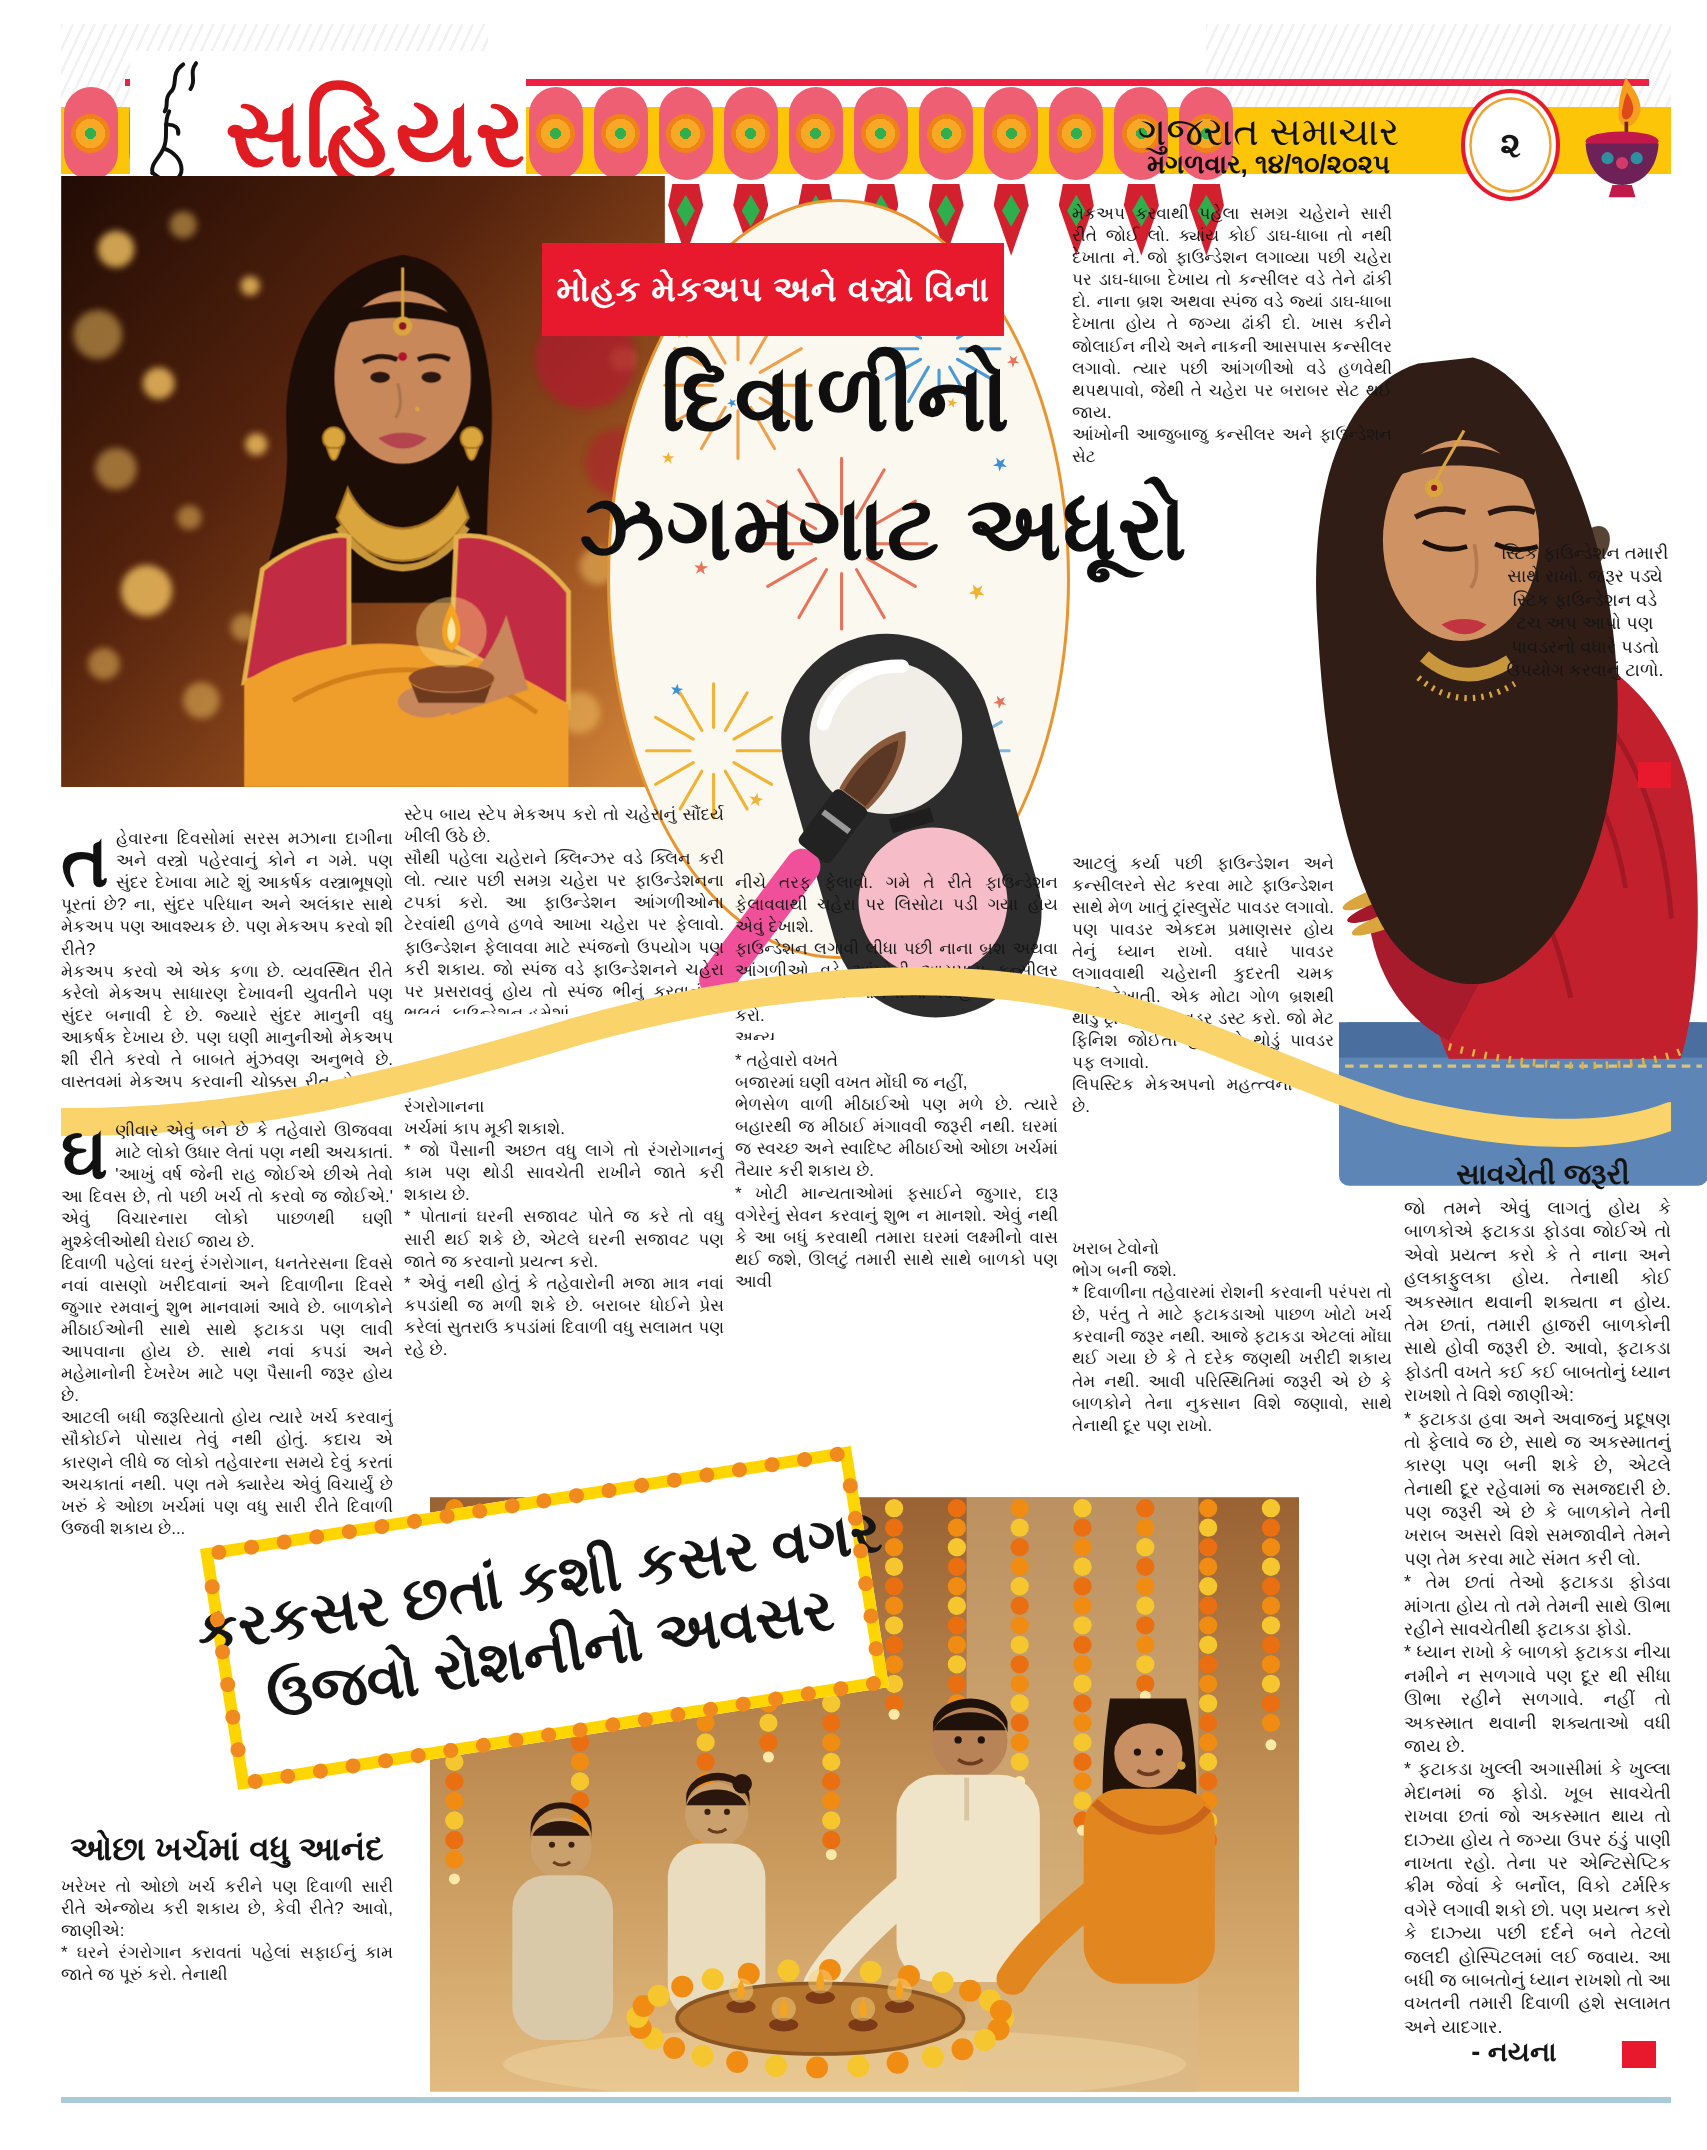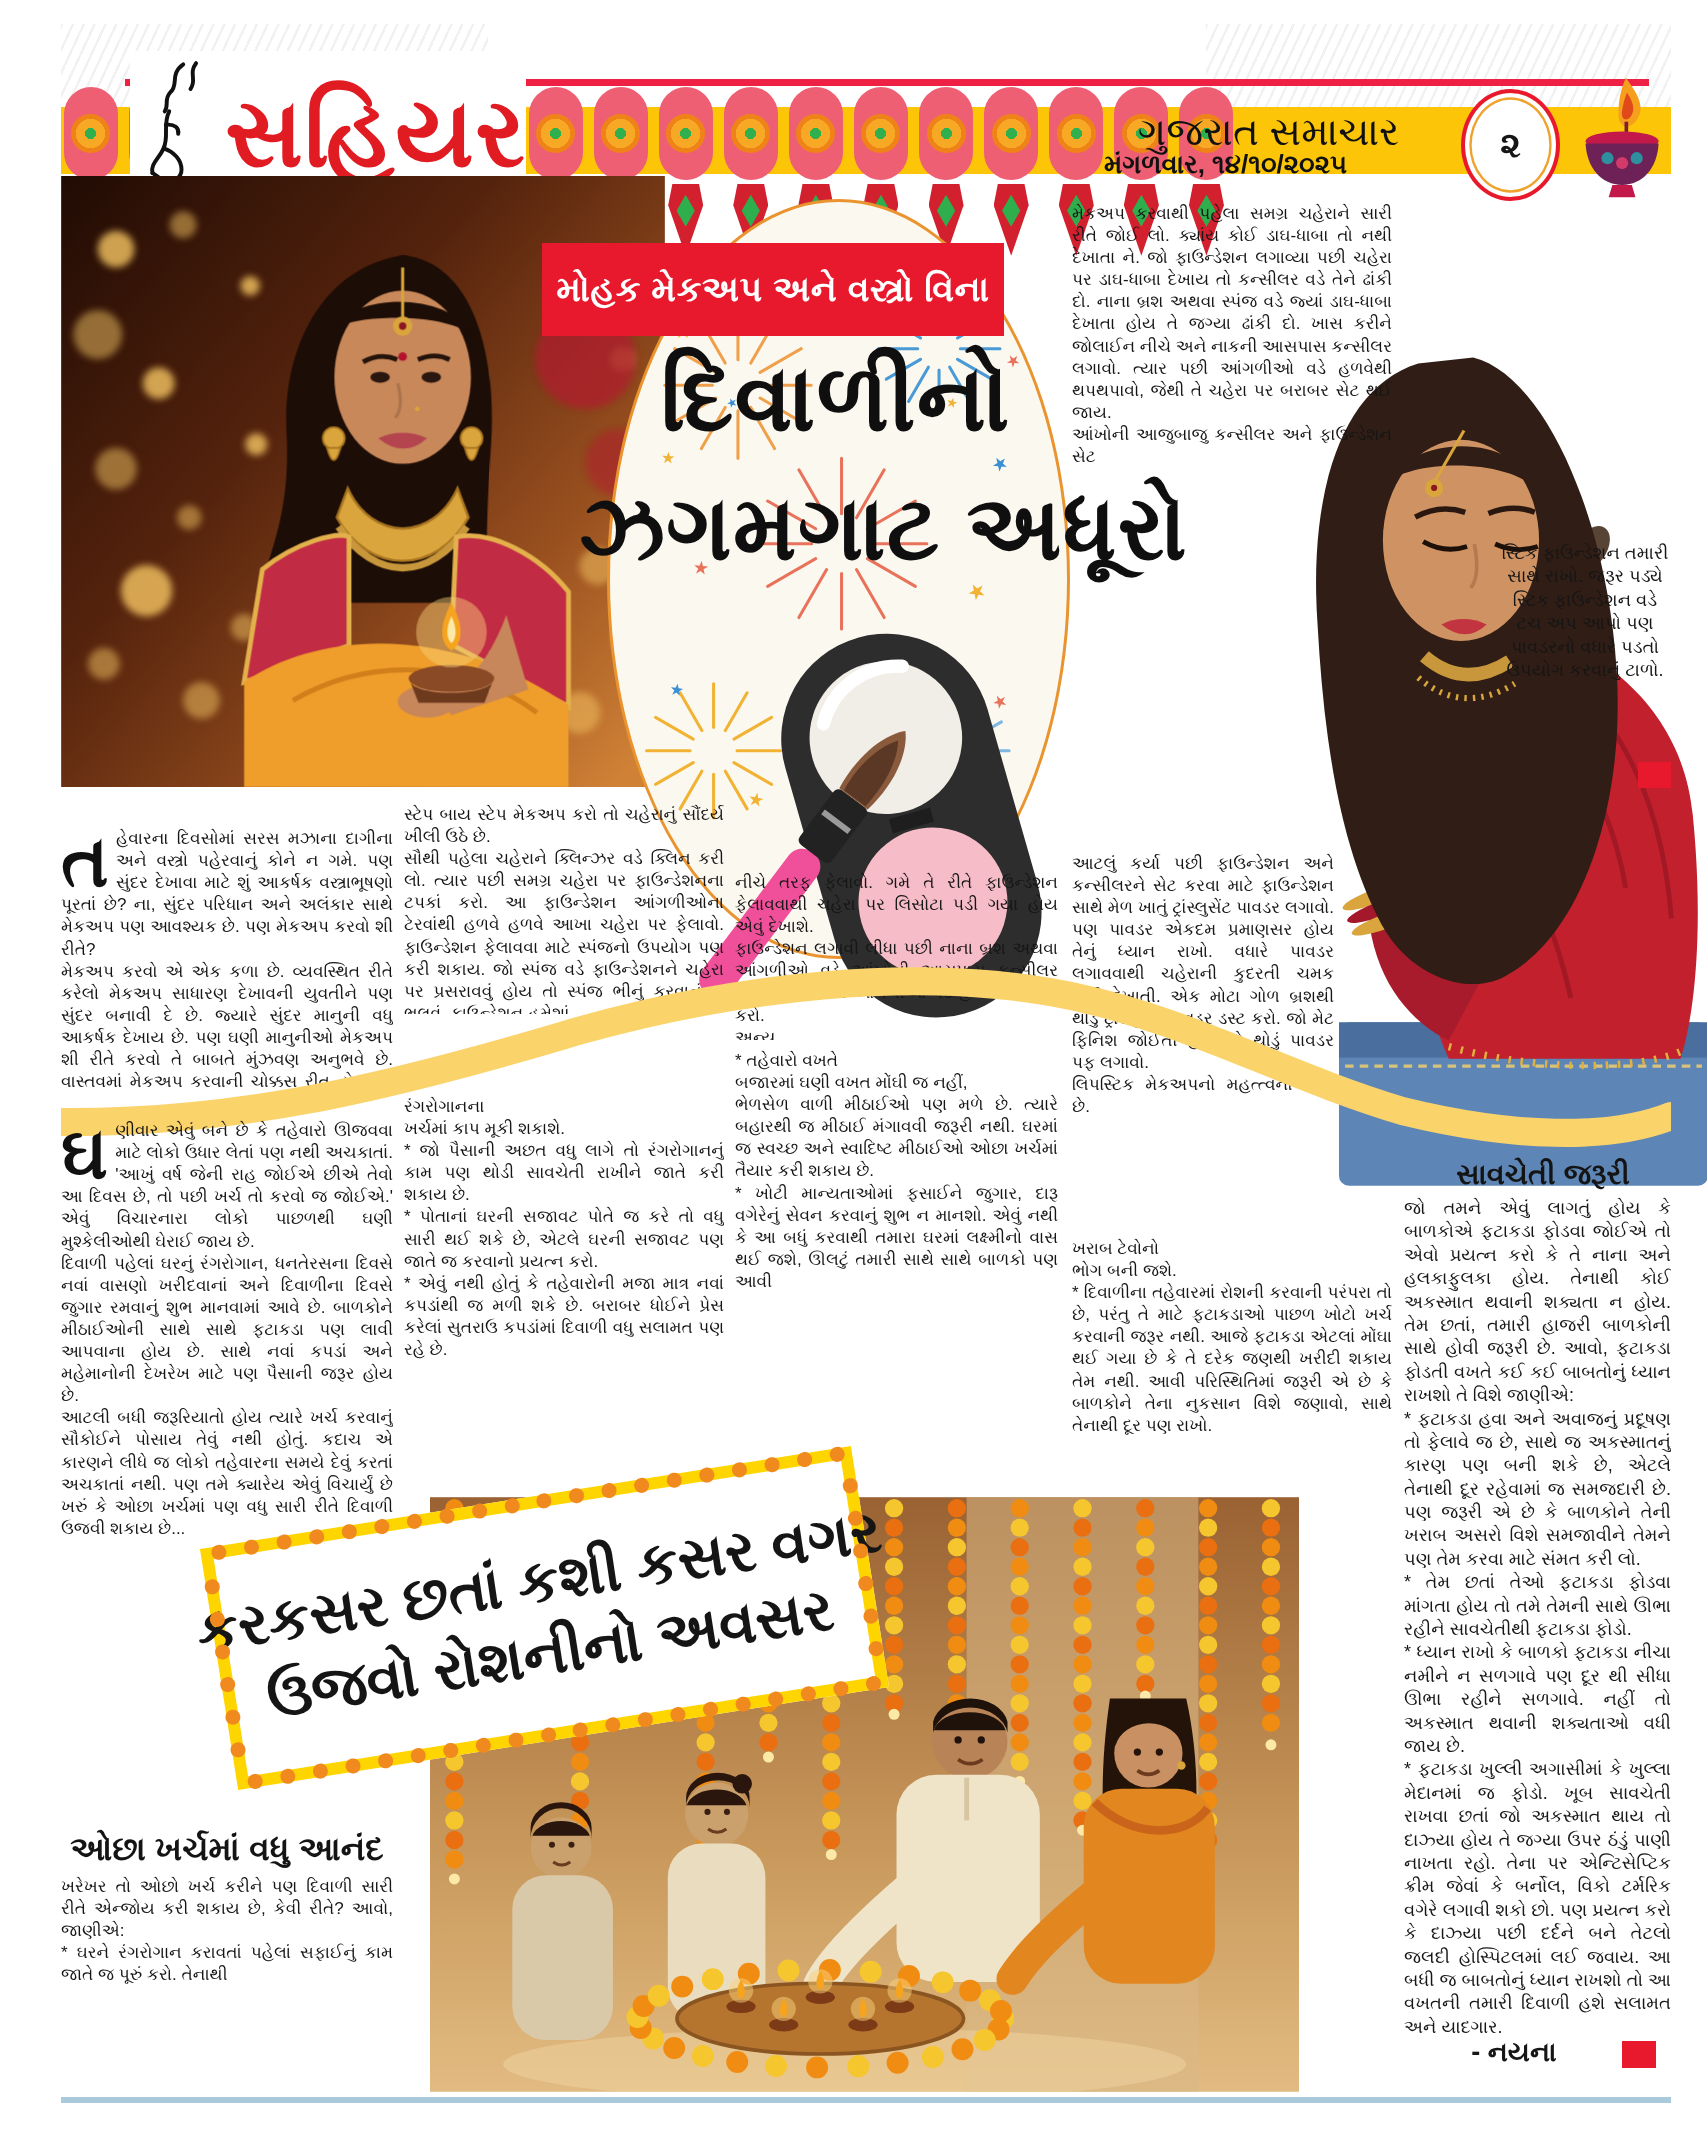--- a/index.html
+++ b/index.html
@@ -161,21 +161,21 @@
         <path d="M70,96 C58,120 70,140 60,162 C52,180 36,190 40,206"></path>
         <path d="M64,120 C80,118 88,126 86,136"></path>
         <path d="M60,162 C78,168 92,182 92,200 C92,214 78,224 64,226"></path>
         <path d="M40,206 C52,214 60,220 64,226"></path>
       </g>
     </svg>
     <div style="font-size:96px;font-weight:800;color:#e11b22;letter-spacing:1.2px;margin-top:24px;">સહિયર</div>
   </div>
 
   <div class="abs" style="left:1104px;top:110px;width:329px;text-align:center;font-size:39px;font-weight:400;color:#111;">ગુજરાત સમાચાર</div>
-  <div class="abs" style="left:1104px;top:149px;width:329px;font-size:26px;font-weight:700;color:#111;">મંગળવાર, ૧૪/૧૦/૨૦૨૫</div>
+  <div class="abs" style="left:1104px;top:149px;width:329px;text-align:center;font-size:26px;font-weight:700;color:#111;">મંગળવાર, ૧૪/૧૦/૨૦૨૫</div>
 
   <div class="abs oval" style="left:1461px;top:89px;width:91px;height:104px;font-size:35px;">
     <span>૨</span>
   </div>
 
   <svg class="abs" style="left:1555px;top:73px" width="122" height="129" viewBox="0 0 100 106">
     <path d="M58,4 C70,20 74,30 66,40 C60,47 52,44 52,34 C52,22 54,14 58,4 Z" fill="#f59f1c"></path>
     <path d="M59,16 C65,25 66,32 61,37 C57,40 54,37 55,31 C56,25 57,21 59,16 Z" fill="#e04a1b"></path>
     <rect x="57" y="40" width="3" height="12" fill="#7a1f36"></rect>
     <ellipse cx="55" cy="56" rx="30" ry="8" fill="#c2184a"></ellipse>

